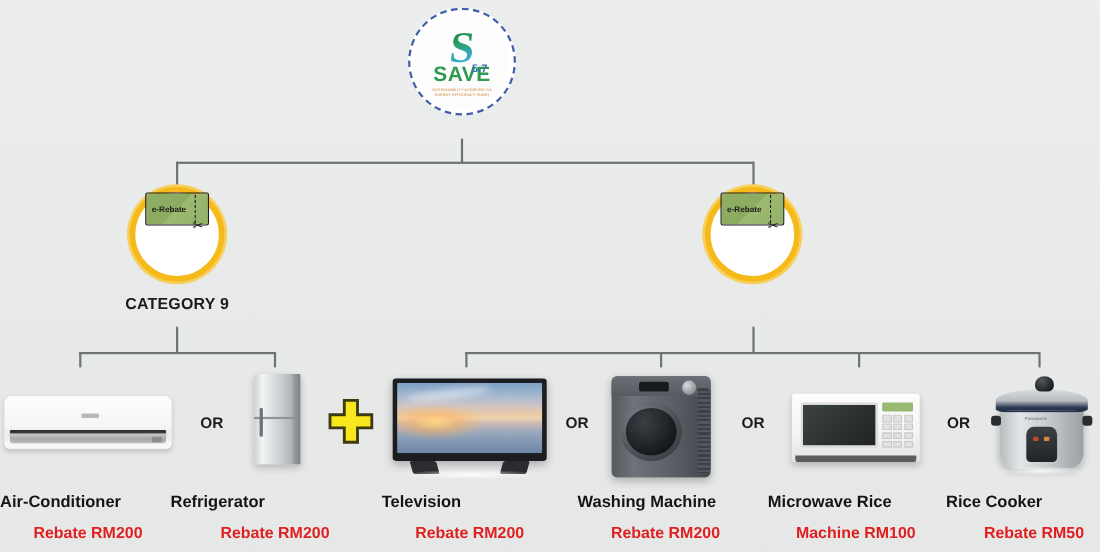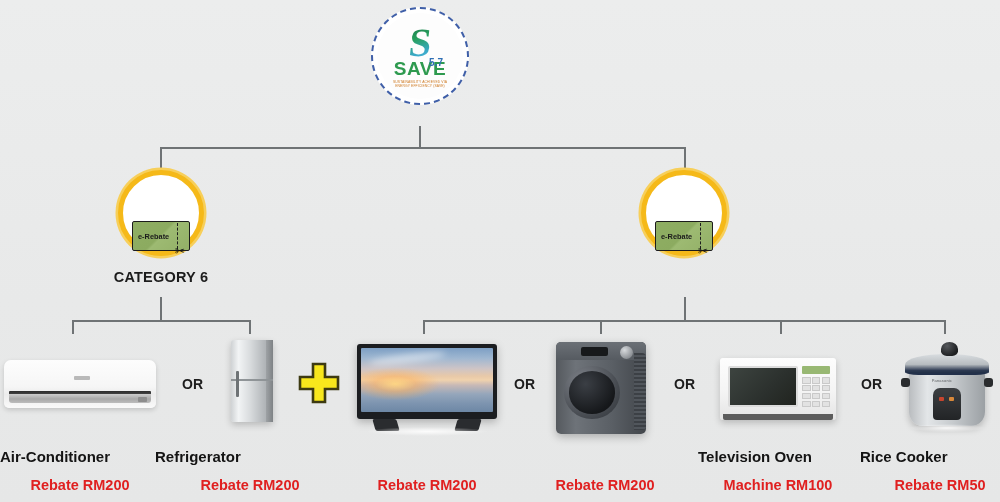--- a/index.html
+++ b/index.html
@@ -105,21 +105,21 @@
   }
 
   
   .rebate-badge {
     position: absolute;
     width: 86px; height: 86px;
     border-radius: 50%;
     background: #ffffff;
     border: 5px solid #f5b919;
     box-shadow: 0 0 0 2.5px #f7cf5a;
-    display: flex; align-items: flex-end; justify-content: center;
+    display: flex; align-items: flex-start; justify-content: center;
   }
   .coupon {
     position: relative;
     width: 58px; height: 30px;
     background: linear-gradient(135deg,#8fae63 0%, #8cab60 48%, #9dba72 52%, #93b067 100%);
     border: 1.6px solid #1c1c1c;
     border-radius: 2px;
     display: flex; align-items: center;
   }
   .coupon-text {
@@ -389,21 +389,21 @@
   <div class="ln v" style="left:160px; top:147px; height:22px;"></div>
   <div class="ln v" style="left:684px; top:147px; height:22px;"></div>
 
   <div class="rebate-badge" style="left:118px; top:170px;">
     <div class="coupon">
       <span class="coupon-text">e-Rebate</span>
       <span class="coupon-dash"></span>
       <span class="scissors">✂</span>
     </div>
   </div>
-  <div class="node-label" style="left:61px; top:269px; width:200px; font-size:14.5px;">CATEGORY 6</div>
+  <div class="node-label" style="left:61px; top:269px; width:200px; font-size:14.5px;">CATEGORY 9</div>
 
   <div class="rebate-badge" style="left:641px; top:170px;">
     <div class="coupon">
       <span class="coupon-text">e-Rebate</span>
       <span class="coupon-dash"></span>
       <span class="scissors">✂</span>
     </div>
   </div>
 
   <div class="ln v" style="left:160px; top:297px; height:24px;"></div>
@@ -447,33 +447,35 @@
   <div class="appl" style="left:357px; top:344px; width:140px; height:92px;">
     <div class="tv-frame">
       <div class="tv-screen">
         <div class="tv-cloud"></div>
       </div>
     </div>
     <div class="tv-stand-l"></div>
     <div class="tv-stand-r"></div>
     <div class="tv-shadow"></div>
   </div>
+  <div class="appl-name" style="left:347px; top:448px; width:160px;">Television</div>
   <div class="appl-rebate" style="left:347px; top:477px; width:160px;">Rebate RM200</div>
 
   <div class="or-text" style="left:514px; top:376px;">OR</div>
 
   <div class="appl" style="left:556px; top:342px; width:90px; height:92px;">
     <div class="wm-body"></div>
     <div class="wm-top"></div>
     <div class="wm-panel"></div>
     <div class="wm-knob"></div>
     <div class="wm-side"></div>
     <div class="wm-door-out"></div>
     <div class="wm-door-in"></div>
   </div>
+  <div class="appl-name" style="left:525px; top:448px; width:160px;">Washing Machine</div>
   <div class="appl-rebate" style="left:525px; top:477px; width:160px;">Rebate RM200</div>
 
   <div class="or-text" style="left:674px; top:376px;">OR</div>
 
   <div class="appl" style="left:720px; top:358px; width:116px; height:62px;">
     <div class="mw-body"></div>
     <div class="mw-window"></div>
     <div class="mw-display"></div>
     <div class="mw-keys">
       <i></i>
@@ -484,21 +486,21 @@
         <i></i>
         <i></i>
         <i></i>
         <i></i>
         <i></i>
         <i></i>
         <i></i>
     </div>
     <div class="mw-base"></div>
   </div>
-  <div class="appl-name" style="left:698px; top:448px; width:160px;">Television Oven</div>
+  <div class="appl-name" style="left:698px; top:448px; width:160px;">Microwave Rice</div>
   <div class="appl-rebate" style="left:698px; top:477px; width:160px;">Machine RM100</div>
 
   <div class="or-text" style="left:861px; top:376px;">OR</div>
 
   <div class="appl" style="left:899px; top:338px; width:96px; height:96px;">
     <div class="rc-body"></div>
     <div class="rc-handle-l"></div>
     <div class="rc-handle-r"></div>
     <div class="rc-lid"></div>
     <div class="rc-knob"></div>

